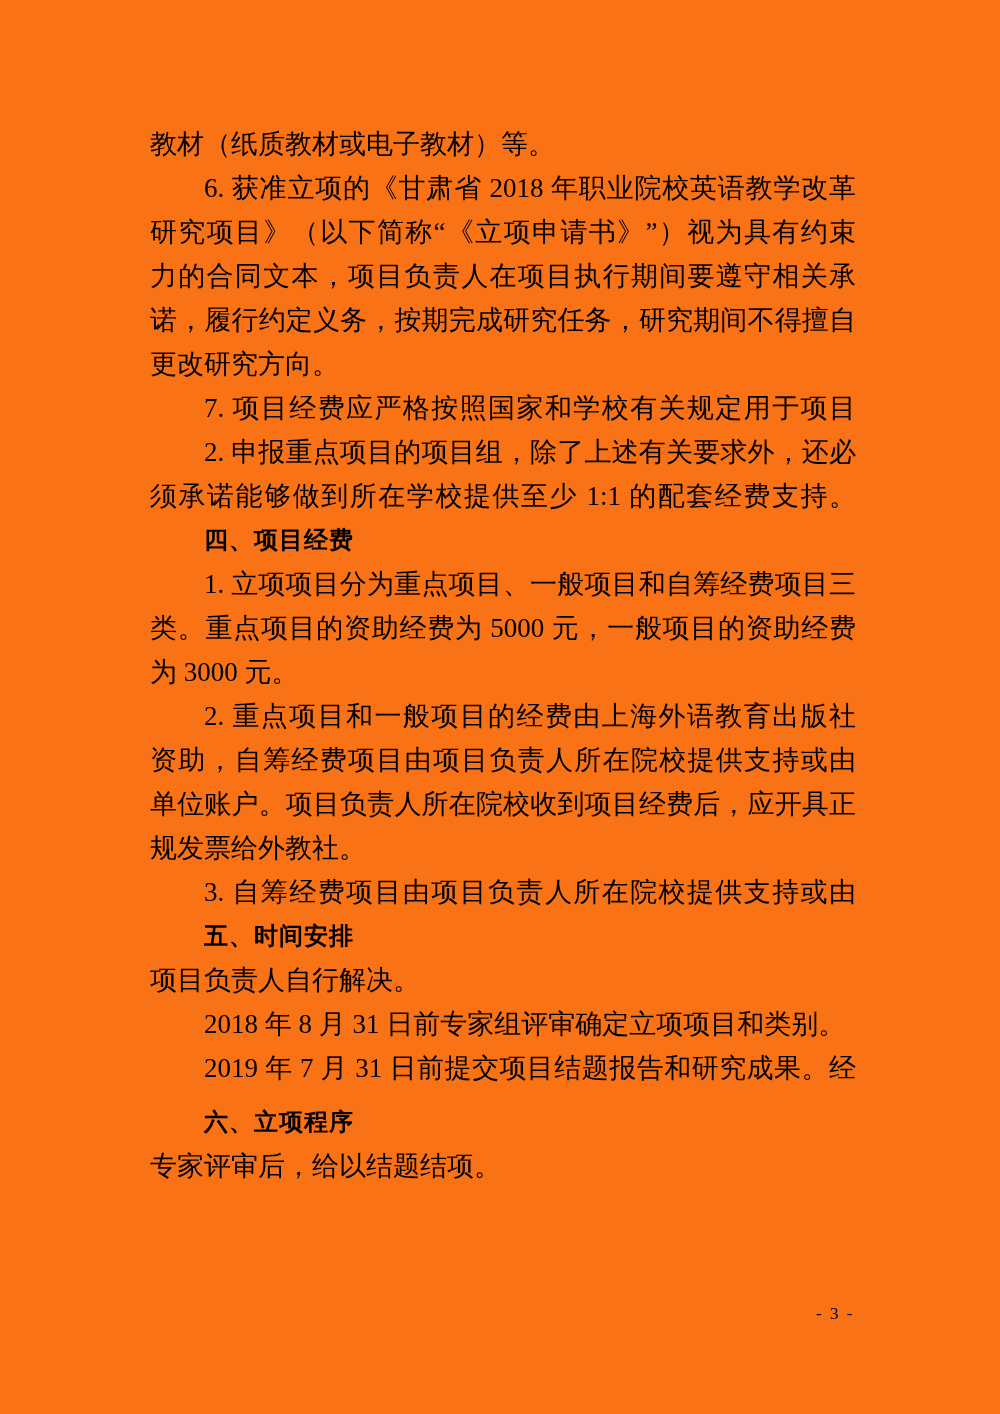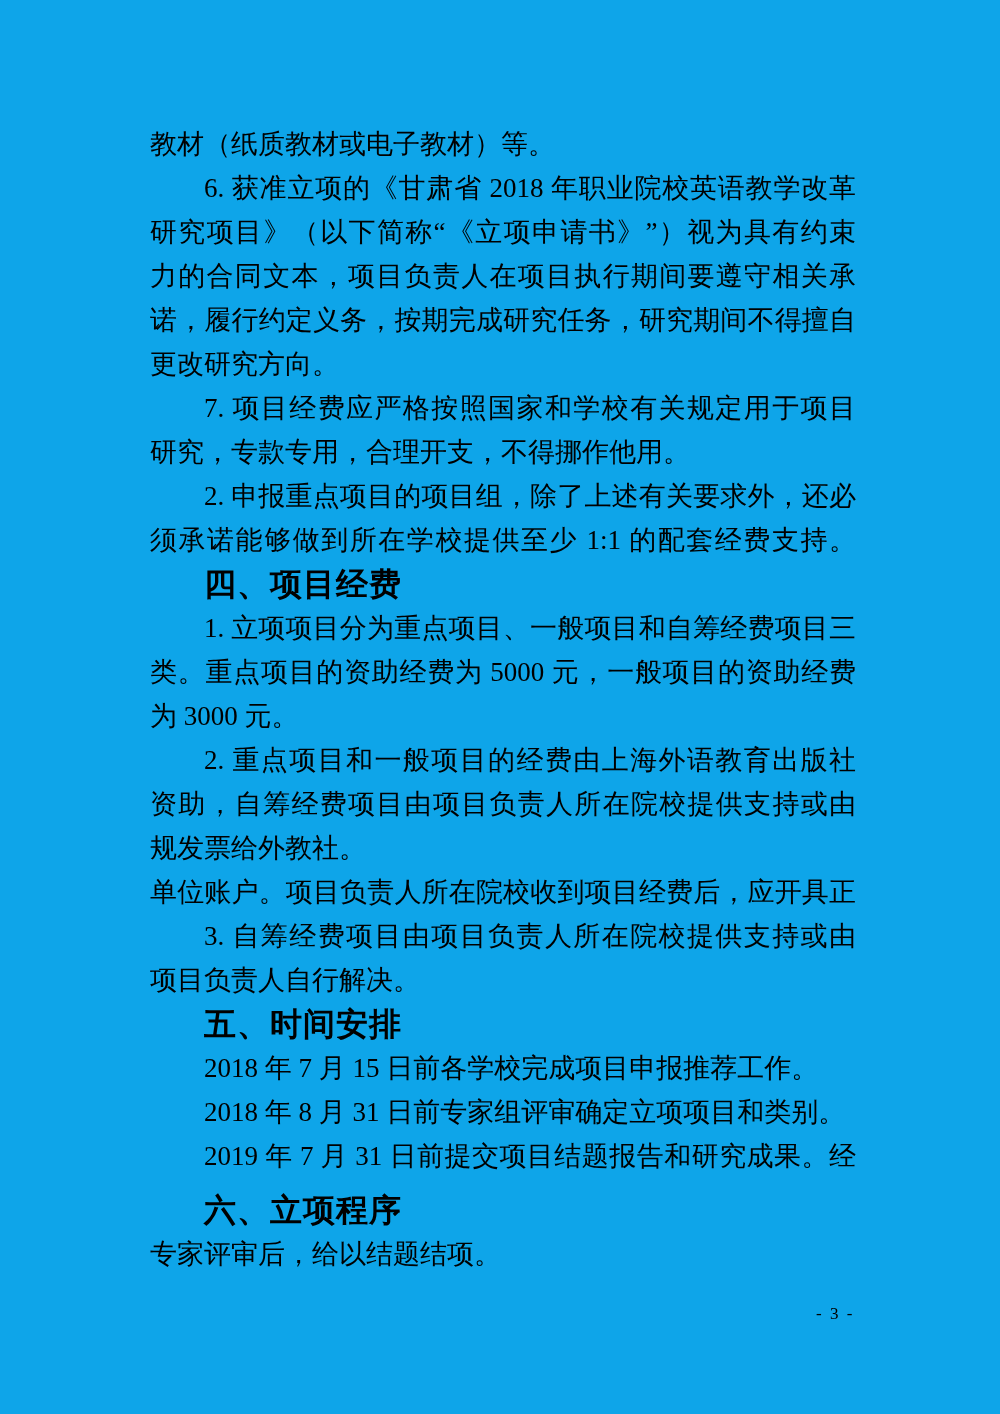--- a/index.html
+++ b/index.html
@@ -5,21 +5,21 @@
   html, body {
     margin: 0;
     padding: 0;
     background: #e8e8e8;
   }
   .page {
     position: relative;
     width: 1000px;
     height: 1414px;
     margin: 0 auto;
-    background: #0ea5e9;
+    background: #f97316;
     overflow: hidden;
   }
   .text-area {
     position: absolute;
     left: 150px;
     top: 122px;
     width: 706px;
   }
   .line {
     font-family: "Liberation Serif", "DejaVu Serif", serif;
@@ -33,21 +33,21 @@
   .line.indent {
     text-indent: 54px;
   }
   .line.justify {
     text-align: justify;
     text-align-last: justify;
   }
   .line.heading {
     font-family: Liberation Serif, serif;
     font-weight: bold;
-    font-size: 32px;
+    font-size: 24px;
     letter-spacing: 1px;
   }
   .page-number {
     position: absolute;
     left: 816px;
     top: 1304px;
     font-family: "Liberation Serif", "DejaVu Serif", serif;
     font-size: 17px;
     letter-spacing: 2px;
     color: #000000;
@@ -58,34 +58,32 @@
 
 <div class="page">
   <div class="text-area">
       <div class="line">教材（纸质教材或电子教材）等。</div>
       <div class="line indent justify">6. 获准立项的《甘肃省 2018 年职业院校英语教学改革</div>
       <div class="line justify">研究项目》（以下简称“《立项申请书》”）视为具有约束</div>
       <div class="line justify">力的合同文本，项目负责人在项目执行期间要遵守相关承</div>
       <div class="line justify">诺，履行约定义务，按期完成研究任务，研究期间不得擅自</div>
       <div class="line">更改研究方向。</div>
       <div class="line indent justify">7. 项目经费应严格按照国家和学校有关规定用于项目</div>
-      <div class="line">研究，专款专用，合理开支，不得挪作他用。</div>
       <div class="line indent justify">2. 申报重点项目的项目组，除了上述有关要求外，还必</div>
       <div class="line justify">须承诺能够做到所在学校提供至少 1:1 的配套经费支持。</div>
       <div class="line heading indent">四、项目经费</div>
       <div class="line indent justify">1. 立项项目分为重点项目、一般项目和自筹经费项目三</div>
       <div class="line justify">类。重点项目的资助经费为 5000 元，一般项目的资助经费</div>
       <div class="line">为 3000 元。</div>
       <div class="line indent justify">2. 重点项目和一般项目的经费由上海外语教育出版社</div>
       <div class="line justify">资助，自筹经费项目由项目负责人所在院校提供支持或由</div>
+      <div class="line justify">单位账户。项目负责人所在院校收到项目经费后，应开具正</div>
       <div class="line">规发票给外教社。</div>
-      <div class="line justify">单位账户。项目负责人所在院校收到项目经费后，应开具正</div>
       <div class="line indent justify">3. 自筹经费项目由项目负责人所在院校提供支持或由</div>
+      <div class="line heading indent">五、时间安排</div>
       <div class="line">项目负责人自行解决。</div>
-      <div class="line heading indent">五、时间安排</div>
-      <div class="line indent">2018 年 7 月 15 日前各学校完成项目申报推荐工作。</div>
       <div class="line indent">2018 年 8 月 31 日前专家组评审确定立项项目和类别。</div>
       <div class="line indent justify" style="margin-top: 0;">2019 年 7 月 31 日前提交项目结题报告和研究成果。经</div>
       <div class="line heading indent" style="margin-top: 10px;">六、立项程序</div>
       <div class="line">专家评审后，给以结题结项。</div>
     </div>
   <div class="page-number">- 3 -</div>
 </div>
 
 </body></html>

